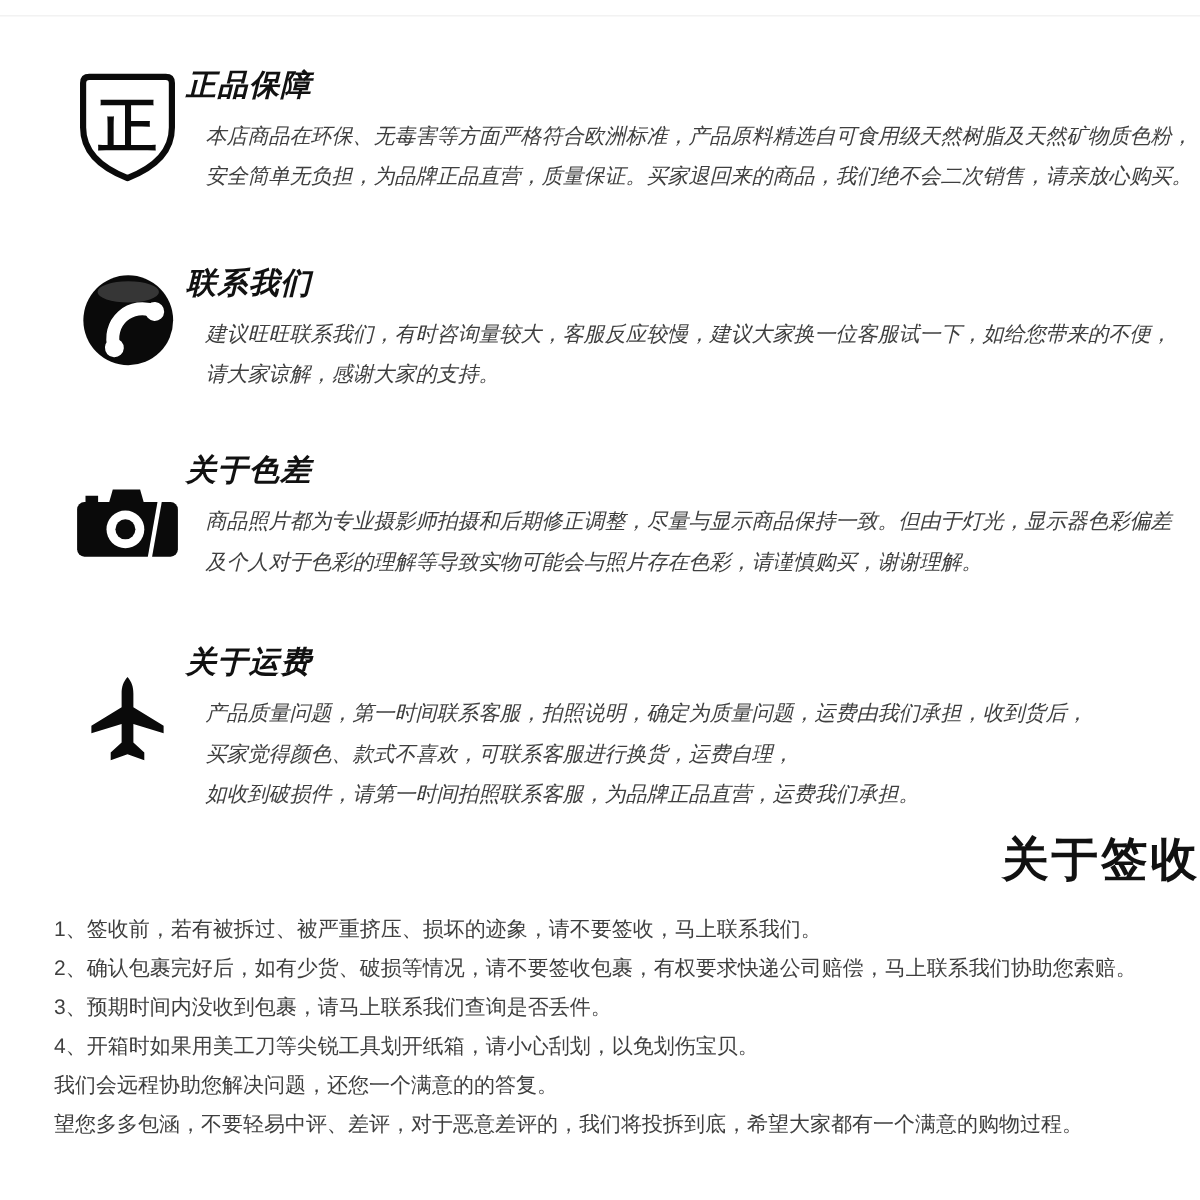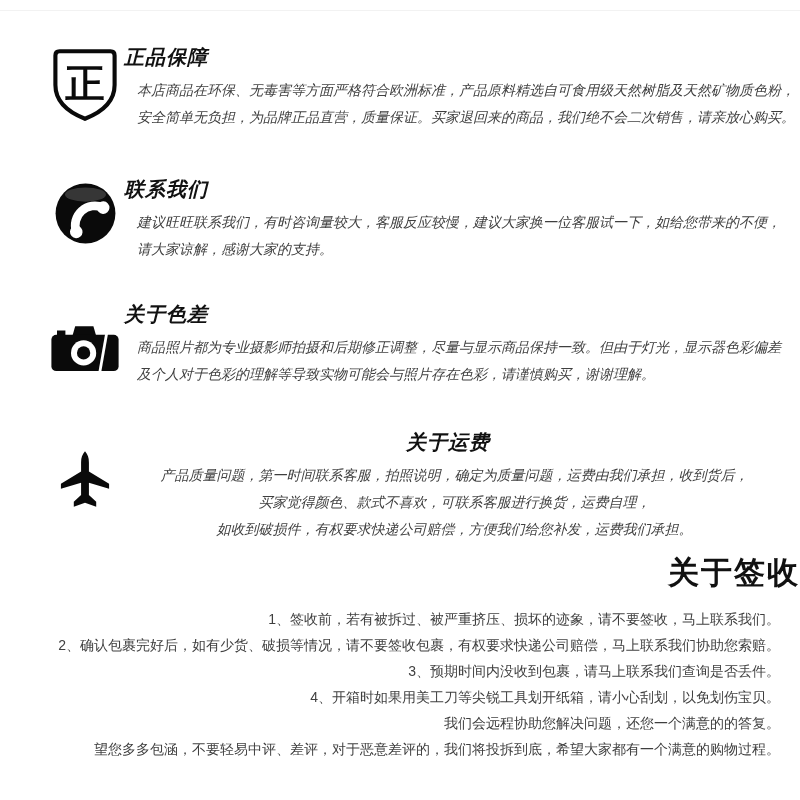--- a/index.html
+++ b/index.html
@@ -25,35 +25,35 @@
   .text-col{flex:1;min-width:0;font-style:italic;}
   .sec-title{
     font-size:20px;font-weight:bold;color:#111111;
     line-height:22px;margin:0 0 9px 0;letter-spacing:1px;
   }
   .sec-body{font-size:14px;color:#3f3f3f;line-height:27px;}
   .sec-body .line{white-space:nowrap;margin-left:13px;}
   #sec-authenticity{top:46px;}
   #sec-contact{top:178px;}
   #sec-color{top:303px;}
-  #sec-shipping{top:431px;text-align:center;}
+  #sec-shipping{top:431px;}
   #sec-authenticity .icon-box{margin-top:2px;}
   #sec-contact .icon-box{margin-top:4px;}
   #sec-color .icon-box{margin-top:16px;}
   #sec-shipping .icon-box{margin-top:10px;}
   .sign-title{
     position:absolute;top:552px;left:0;width:100%;
     text-align:right;font-size:31px;font-weight:bold;color:#111111;
     margin:0;letter-spacing:2px;
   }
   .sign-list{
     position:absolute;top:606px;left:36px;right:20px;
     font-size:14px;color:#3f3f3f;line-height:26px;
   }
-  .sign-list .line{white-space:nowrap;text-align:right;}
+  .sign-list .line{white-space:nowrap;}
   svg{display:block;}
 </style>
 </head>
 <body>
 
 <div class="page">
   <div class="top-divider"></div>
 
   <div class="info-section" id="sec-authenticity">
     <div class="icon-box">
@@ -118,21 +118,21 @@
         <path d="M50 2 C55 8 57 13 57 22 L57 38 L93 60 L93 69 L57 58 L57 80
                  L70 92 L70 101 L50 94 L30 101 L30 92 L43 80 L43 58 L7 69 L7 60
                  L43 38 L43 22 C43 13 45 8 50 2 Z" fill="#0a0a0a"></path>
       </svg>
     </div>
     <div class="text-col">
       <h3 class="sec-title">关于运费</h3>
       <div class="sec-body">
         <div class="line">产品质量问题，第一时间联系客服，拍照说明，确定为质量问题，运费由我们承担，收到货后，</div>
         <div class="line">买家觉得颜色、款式不喜欢，可联系客服进行换货，运费自理，</div>
-        <div class="line">如收到破损件，有权要求快递公司赔偿，方便我们给您补发，运费我们承担。</div>
+        <div class="line">如收到破损件，请第一时间拍照联系客服，为品牌正品直营，运费我们承担。</div>
       </div>
     </div>
   </div>
 
   <h2 class="sign-title">关于签收</h2>
   <div class="sign-list">
     <div class="line">1、签收前，若有被拆过、被严重挤压、损坏的迹象，请不要签收，马上联系我们。</div>
     <div class="line">2、确认包裹完好后，如有少货、破损等情况，请不要签收包裹，有权要求快递公司赔偿，马上联系我们协助您索赔。</div>
     <div class="line">3、预期时间内没收到包裹，请马上联系我们查询是否丢件。</div>
     <div class="line">4、开箱时如果用美工刀等尖锐工具划开纸箱，请小心刮划，以免划伤宝贝。</div>

